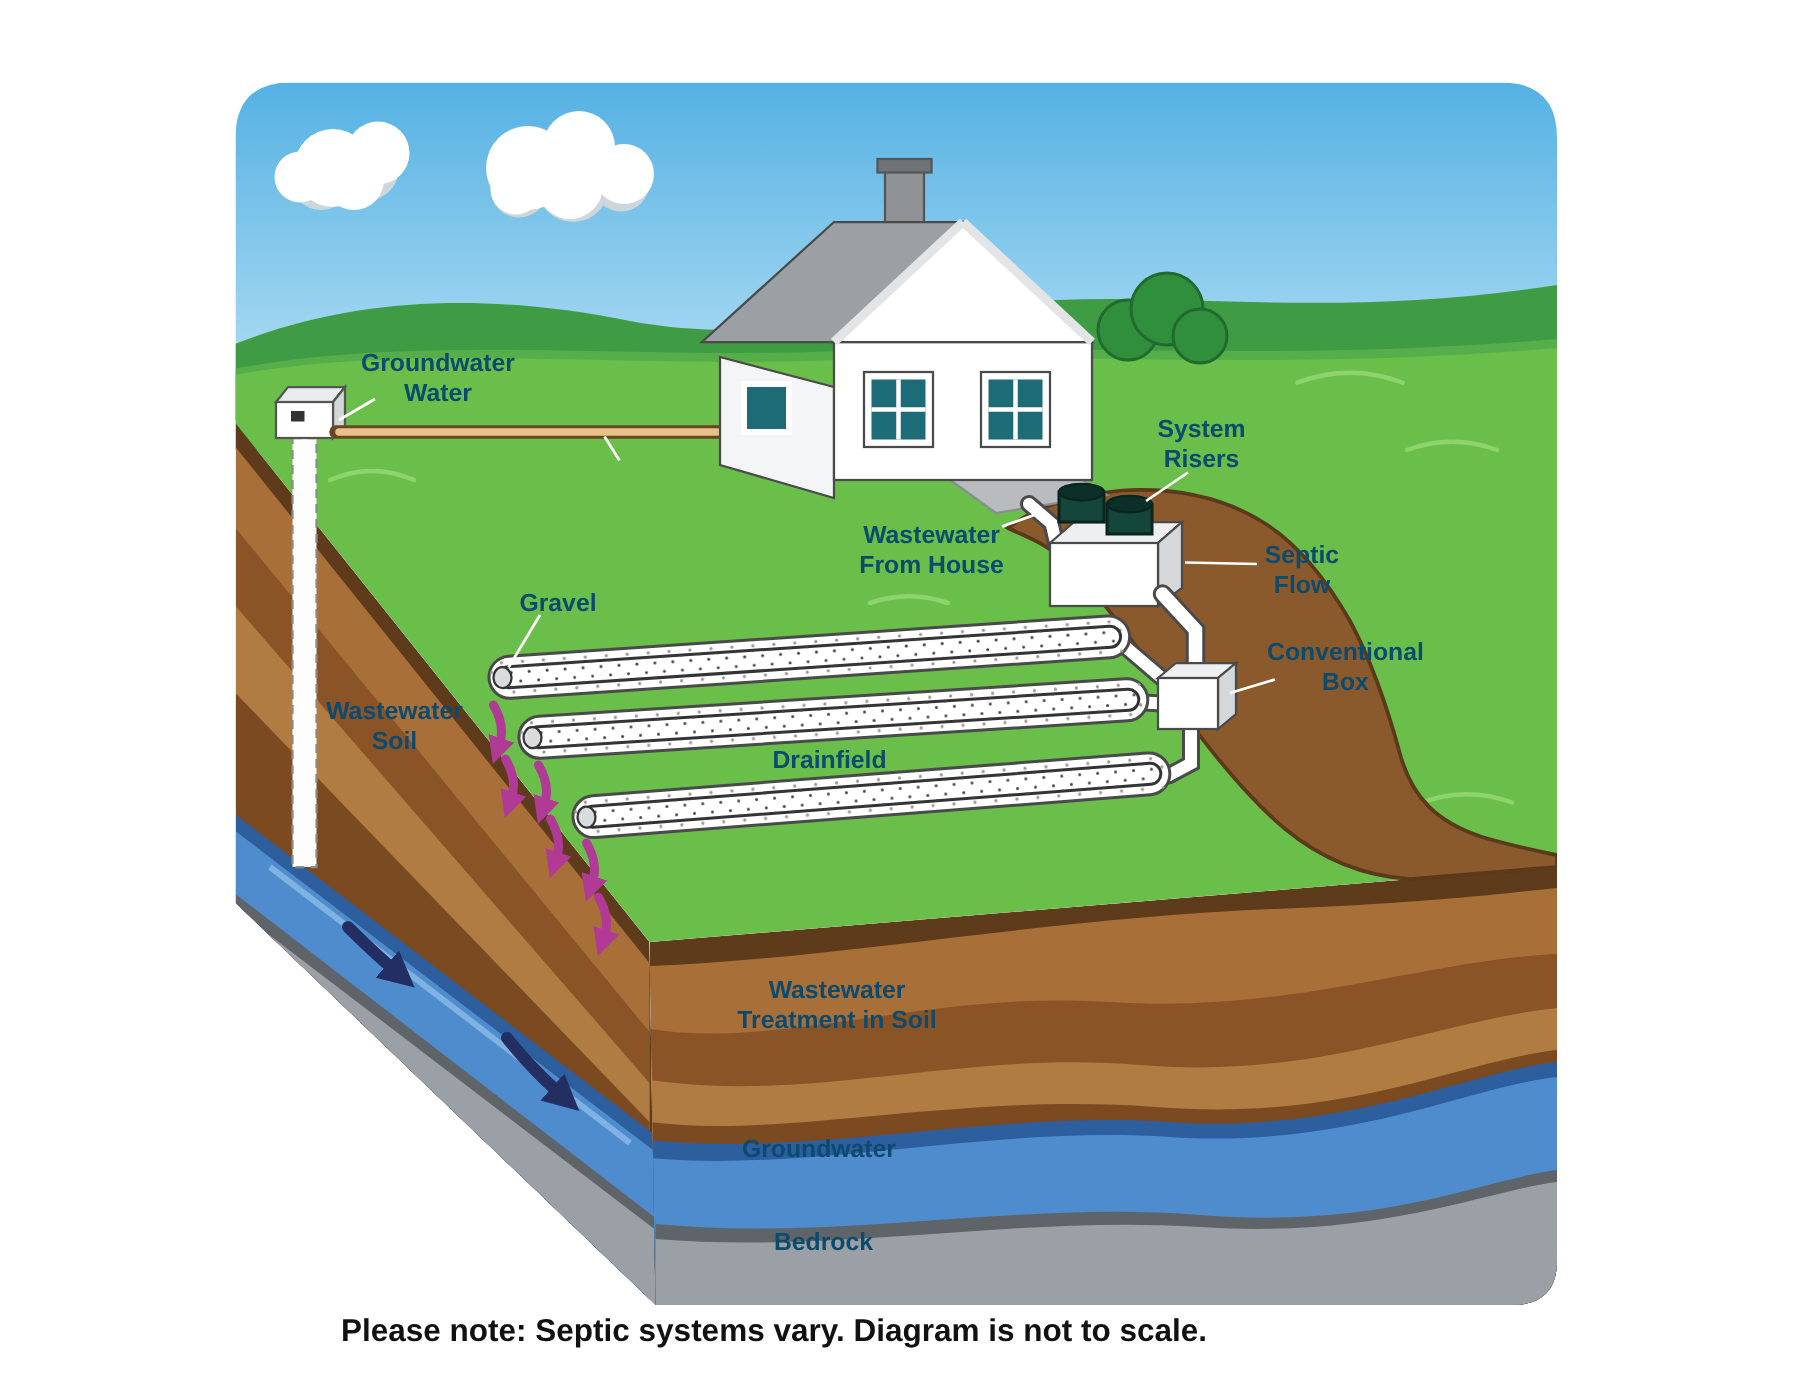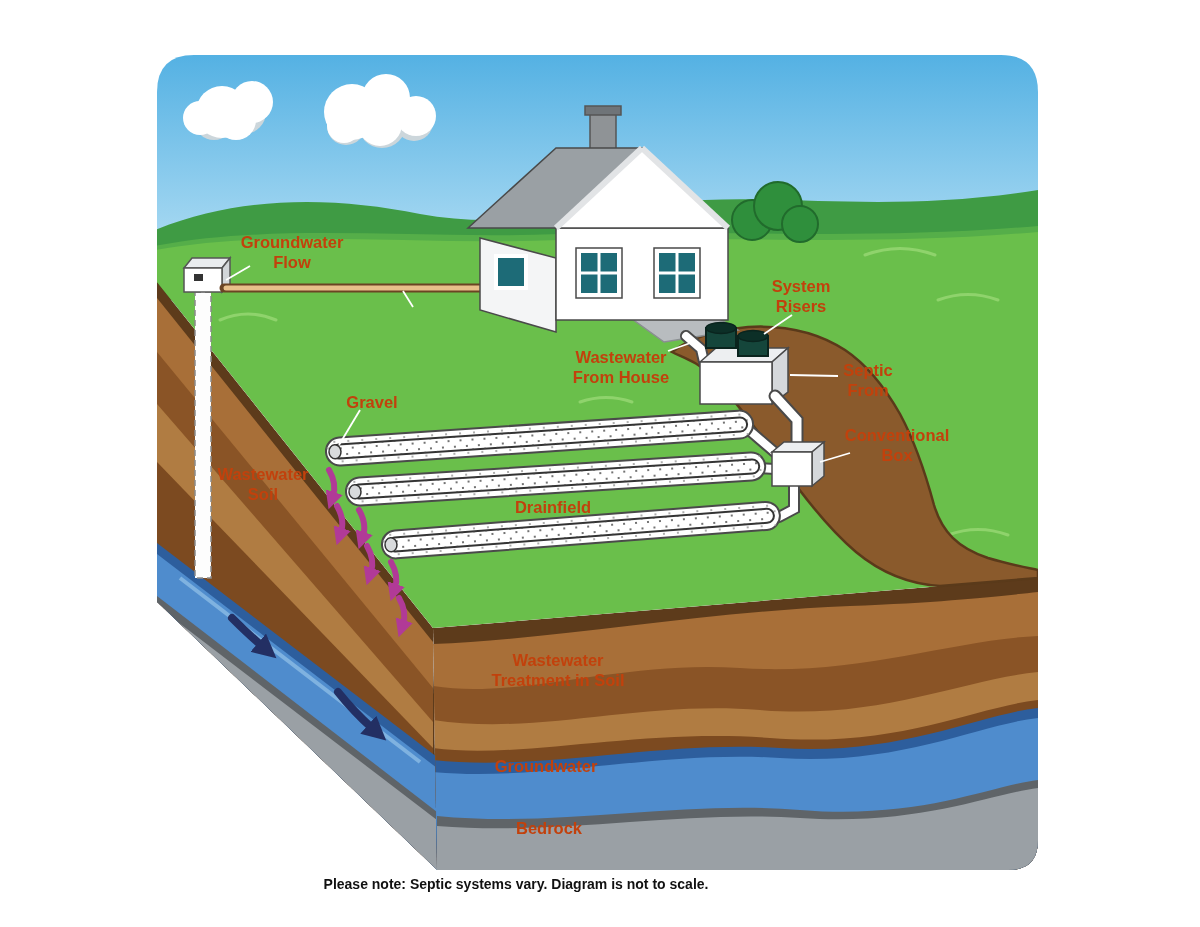--- a/index.html
+++ b/index.html
@@ -2,30 +2,30 @@
 <html><head>
 <meta charset="utf-8">
 <style>
   html,body{margin:0;padding:0;background:#ffffff;}
   .canvas{
     position:relative;width:1200px;height:927px;background:#ffffff;overflow:hidden;
     font-family:"Liberation Sans","DejaVu Sans",sans-serif;
   }
   .canvas svg{position:absolute;left:0;top:0;}
   .lbl{
-    position:absolute;color:#c2410c;font-weight:700;font-size:16.5px;line-height:1.22;
+    position:absolute;color:#0c4a6e;font-weight:700;font-size:16.5px;line-height:1.22;
     text-align:center;transform:translateX(-50%);white-space:nowrap;pointer-events:none;
   }
   .title{
     position:absolute;left:690px;top:74px;width:330px;color:#ffffff;font-weight:800;
     font-size:35px;line-height:1.22;text-align:center;letter-spacing:.5px;pointer-events:none;
   }
   .note{
     position:absolute;left:0;top:876px;width:1032px;text-align:center;color:#111111;
-    font-weight:700;font-size:14px;pointer-events:none;
+    font-weight:700;font-size:21px;pointer-events:none;
   }
 </style>
 </head>
 <body>
 
 <div class="canvas">
 
 <svg width="1200" height="927" viewBox="0 0 1200 927">
   <defs>
     <linearGradient id="sky" x1="0" y1="0" x2="0" y2="1">
@@ -247,33 +247,33 @@
       <line x1="360" y1="410" x2="339" y2="445"></line>
     </g>
   </g>
 </svg>
 
 <div class="title">
 </div>
 
 <div class="lbl" style="left:292px;top:232px;">
   <div>Groundwater</div>
-  <div>Flow</div>
+  <div>Water</div>
 </div>
 <div class="lbl" style="left:621px;top:347px;">
   <div>Wastewater</div>
   <div>From House</div>
 </div>
 <div class="lbl" style="left:801px;top:276px;">
   <div>System</div>
   <div>Risers</div>
 </div>
 <div class="lbl" style="left:868px;top:360px;">
   <div>Septic</div>
-  <div>From</div>
+  <div>Flow</div>
 </div>
 <div class="lbl" style="left:897px;top:425px;">
   <div>Conventional</div>
   <div>Box</div>
 </div>
 <div class="lbl" style="left:372px;top:392px;">
   <div>Gravel</div>
 </div>
 <div class="lbl" style="left:263px;top:464px;">
   <div>Wastewater</div>

